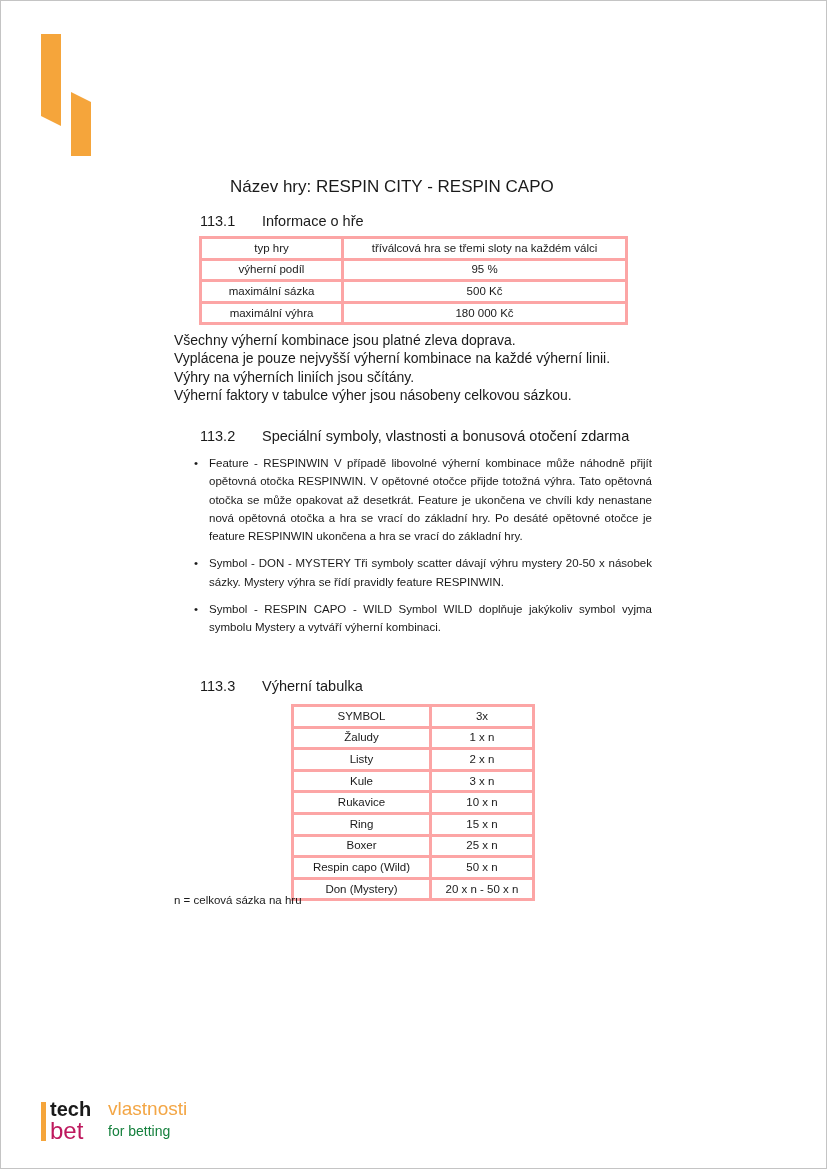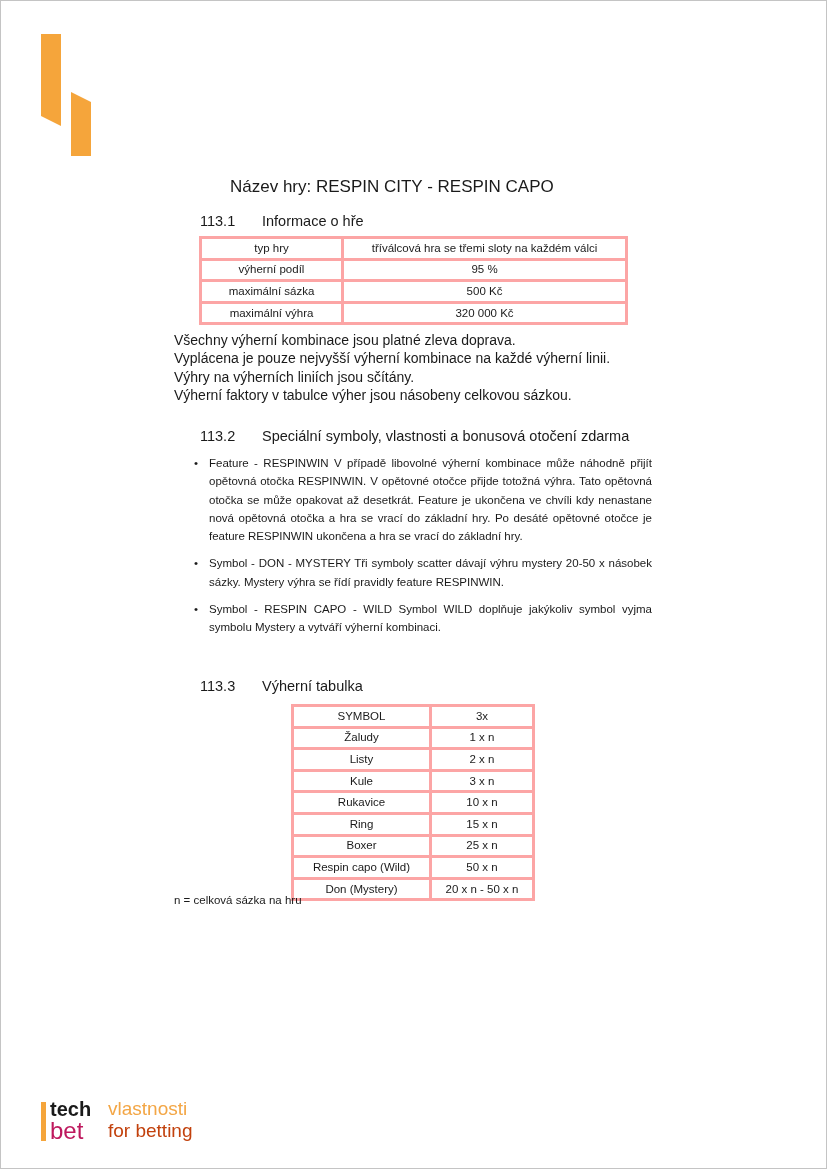--- a/index.html
+++ b/index.html
@@ -18,21 +18,21 @@
   .bullet { position:relative; padding-left:17px; margin-bottom:9px; }
   .bullet .dot { position:absolute; left:2px; top:0; }
   .pay-table { left:290px; top:703px; width:244px;border-radius:22px; }
   .pay-table td.s { width:127px; }
   .note { position:absolute; left:173px; top:893px; font-size:11.5px; }
   .footer-logo { position:absolute; left:40px; top:1100px; height:46px; width:200px;padding-left:12px; }
   .fl-bar { position:absolute; left:0; top:1px; width:5px; height:39px; background:#f5a53b; }
   .fl-tech { position:absolute; left:9px; top:-3px; font-size:20px; font-weight:bold; color:#1a1a1a; line-height:22px; }
   .fl-bet { position:absolute; left:9px; top:19px; font-size:24px; font-weight:normal; color:#be185d; line-height:22px; }
   .fl-t1 { position:absolute; left:67px; top:-3px; font-size:19px; color:#f3a645; line-height:22px; }
-  .fl-t2 { position:absolute; left:67px; top:19px; font-size:19px; color:#c2410c; line-height:22px;text-align:right; }
+  .fl-t2 { position:absolute; left:67px; top:19px; font-size:14px; color:#15803d; line-height:22px;text-align:right; }
 </style>
 </head>
 <body>
 
 <div class="page">
 
   <svg class="logo-top" viewBox="0 0 52 122">
     <polygon points="0,0 20,0 20,92 0,82" fill="#f5a53b"></polygon>
     <polygon points="30,58 50,68 50,122 30,122" fill="#f5a53b"></polygon>
   </svg>
@@ -52,21 +52,21 @@
     <tr>
           <td class="k">výherní podíl</td>
           <td>95 %</td>
         </tr>
     <tr>
           <td class="k">maximální sázka</td>
           <td>500 Kč</td>
         </tr>
     <tr>
           <td class="k">maximální výhra</td>
-          <td>320 000 Kč</td>
+          <td>180 000 Kč</td>
         </tr>
   </tbody>
     </table>
 
   <div class="para" style="top:330px">
     <div>Všechny výherní kombinace jsou platné zleva doprava.</div>
     <div>Vyplácena je pouze nejvyšší výherní kombinace na každé výherní linii.</div>
     <div>Výhry na výherních liniích jsou sčítány.</div>
     <div>Výherní faktory v tabulce výher jsou násobeny celkovou sázkou.</div>
   </div>

